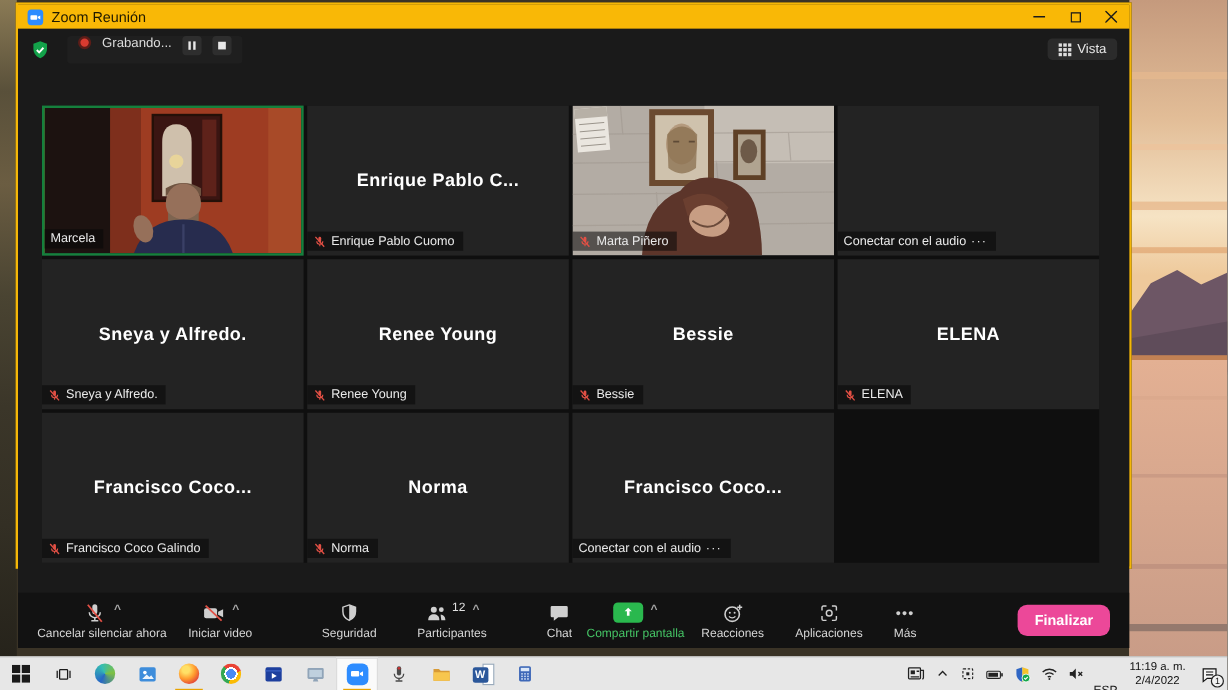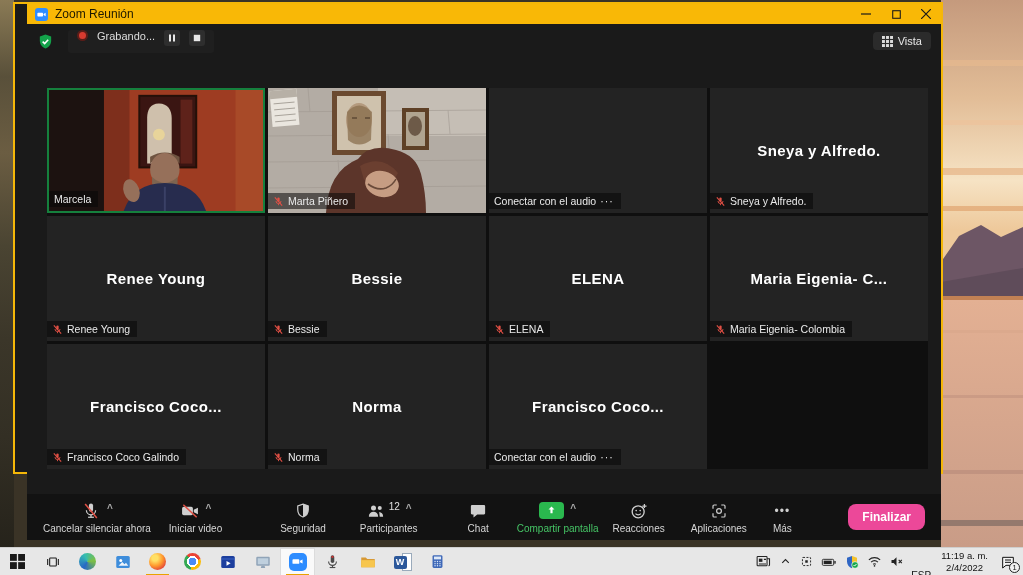--- a/index.html
+++ b/index.html
@@ -6,21 +6,21 @@
   html,body { width:1023px; height:575px; overflow:hidden; font-family:"Liberation Sans", sans-serif; }
   .desktop { position:relative; width:1023px; height:575px; background:#3a3326; overflow:hidden; }
 
   
   .wp-left { position:absolute; left:0; top:0; width:14px; height:547px;
     background:linear-gradient(180deg,#8a7a55 0%,#59503a 14%,#6b5d42 28%,#4a4432 45%,#3b3629 62%,#332f24 80%,#26231b 100%); }
   .wp-right { position:absolute; left:941px; top:0; width:82px; height:547px; }
 
   
   .zoom-window { position:absolute; left:13px; top:2px; width:930px; height:472px;
-    border:2px solid #f5b708; background:#1a1a1a;padding-left:12px; }
+    border:2px solid #f5b708; background:#1a1a1a; }
   .titlebar { height:20px; background:#f9b806; display:flex; align-items:center; padding:0 0 0 8px; }
   .tb-appicon { width:13px; height:13px; border-radius:3px; background:#2d8cff; display:flex; align-items:center; justify-content:center; margin-right:7px; }
   .tb-title { font-size:12px; color:#201a00; }
   .win-controls { margin-left:auto; display:flex; height:100%; }
   .win-btn { width:30px; height:100%; display:flex; align-items:center; justify-content:center; }
 
   .zoom-body { position:relative; height:516px; background:#1a1a1a; }
 
   
   .meeting-topbar { position:absolute; top:0; left:0; right:0; height:34px; display:flex; align-items:center; padding:0 10px; }
@@ -50,21 +50,21 @@
   .tlabel { font-size:10px; color:#d6d6d6; margin-top:2px; white-space:nowrap; }
   .tlabel.green { color:#45c465; }
   .chev { font-size:10px; color:#a8a8a8; font-weight:bold; line-height:1; transform:translateY(-2px); }
   .pcount { font-size:10px; color:#e0e0e0; transform:translateY(-4px); margin-left:-3px; }
   .share-ic { width:25px; height:17px; background:#2ab84e; border-radius:4px; display:flex; align-items:center; justify-content:center; }
   .greysq { width:16px; height:16px; border-radius:4px; background:#787878; display:flex; align-items:center; justify-content:center; }
   .more-dots { font-size:12px; color:#cfcfcf; letter-spacing:1px; }
   .end-btn { margin-left:auto; margin-right:4px; background:#ec4899; color:#ffffff; font-size:12px; font-weight:bold;
     border:none; border-radius:8px; padding:6px 14px; }
   .mm1{margin-right:18px}.mm2{margin-right:58px}.mm3{margin-right:34px}.mm4{margin-right:50px}
-  .mm5{margin-right:28px}.mm6{margin-right:14px}.mm7{margin-right:12px}.mm8{margin-right:26px}.mm9{margin-right:26px}
+  .mm5{margin-right:12px}.mm6{margin-right:14px}.mm7{margin-right:12px}.mm8{margin-right:26px}.mm9{margin-right:26px}
 
   
   .taskbar { position:absolute; left:0; right:0; bottom:0; height:28px; background:#e7e7e7;
     display:flex; align-items:center; border-top:1px solid #cfcfcf; z-index:10; }
   .tb-ic { width:35px; height:28px; display:flex; align-items:center; justify-content:center; position:relative; }
   .tb-ic.active-app { background:#fafafa; box-shadow:inset 0 0 0 1px #dcdcdc; }
   .tb-underline { position:absolute; bottom:0; left:6px; width:23px; height:2px; background:#e8a300; }
   .circle-ic { width:17px; height:17px; border-radius:50%; }
   .edge-c { background:conic-gradient(from 210deg,#2767c6,#35bdb2 35%,#7ec043 65%,#2767c6); }
   .ff-c { background:radial-gradient(circle at 35% 30%,#ffe066 0 18%,#ff9a2e 48%,#e0403a 80%,#b5307a 100%); }
@@ -204,20 +204,32 @@
             <path d="M76 125q10-29 42-29t42 29z" fill="#272c4e"></path>
             <line x1="118" y1="100" x2="118" y2="125" stroke="#3a4066" stroke-width="2"></line>
             <ellipse cx="84" cy="104" rx="8" ry="12" fill="#96705a" transform="rotate(-18 84 104)"></ellipse>
           </svg>
           <div class="center-name"></div>
           <div class="name-tag">
             <span>Marcela</span>
           </div>
         </div>
 
+        <div class="tile">
+          <div class="center-name">Enrique Pablo C...</div>
+          <div class="name-tag">
+            <svg width="11" height="11" viewBox="0 0 24 24">
+                <rect x="9.5" y="3" width="5" height="10" rx="2.5" fill="#e25045"></rect>
+                <path d="M6.5 11a5.5 5.5 0 0 0 11 0" fill="none" stroke="#e25045" stroke-width="2"></path>
+                <line x1="12" y1="16.5" x2="12" y2="20" stroke="#e25045" stroke-width="2"></line>
+                <line x1="4" y1="3" x2="20" y2="21" stroke="#e25045" stroke-width="2.4"></line>
+              </svg>
+            <span>Enrique Pablo Cuomo</span>
+          </div>
+        </div>
 
         <div class="tile">
           <svg class="scene" viewBox="0 0 218 125" preserveAspectRatio="none">
             <rect width="218" height="125" fill="#b3aca4"></rect>
             <rect x="110" width="108" height="48" fill="#cfc8bf" opacity=".65"></rect>
             <g stroke="#a09890" stroke-width="1" opacity=".6">
               <line x1="0" y1="24" x2="218" y2="22"></line>
                 <line x1="0" y1="48" x2="218" y2="46"></line>
               <line x1="0" y1="74" x2="218" y2="72"></line>
                 <line x1="0" y1="100" x2="218" y2="98"></line>
@@ -314,32 +326,20 @@
             <svg width="11" height="11" viewBox="0 0 24 24">
                 <rect x="9.5" y="3" width="5" height="10" rx="2.5" fill="#e25045"></rect>
                 <path d="M6.5 11a5.5 5.5 0 0 0 11 0" fill="none" stroke="#e25045" stroke-width="2"></path>
                 <line x1="12" y1="16.5" x2="12" y2="20" stroke="#e25045" stroke-width="2"></line>
                 <line x1="4" y1="3" x2="20" y2="21" stroke="#e25045" stroke-width="2.4"></line>
               </svg>
             <span>ELENA</span>
           </div>
         </div>
 
-        <div class="tile">
-          <div class="center-name">Maria Eigenia- C...</div>
-          <div class="name-tag">
-            <svg width="11" height="11" viewBox="0 0 24 24">
-                <rect x="9.5" y="3" width="5" height="10" rx="2.5" fill="#e25045"></rect>
-                <path d="M6.5 11a5.5 5.5 0 0 0 11 0" fill="none" stroke="#e25045" stroke-width="2"></path>
-                <line x1="12" y1="16.5" x2="12" y2="20" stroke="#e25045" stroke-width="2"></line>
-                <line x1="4" y1="3" x2="20" y2="21" stroke="#e25045" stroke-width="2.4"></line>
-              </svg>
-            <span>Maria Eigenia- Colombia</span>
-          </div>
-        </div>
 
         <div class="tile">
           <div class="center-name">Francisco Coco...</div>
           <div class="name-tag">
             <svg width="11" height="11" viewBox="0 0 24 24">
                 <rect x="9.5" y="3" width="5" height="10" rx="2.5" fill="#e25045"></rect>
                 <path d="M6.5 11a5.5 5.5 0 0 0 11 0" fill="none" stroke="#e25045" stroke-width="2"></path>
                 <line x1="12" y1="16.5" x2="12" y2="20" stroke="#e25045" stroke-width="2"></line>
                 <line x1="4" y1="3" x2="20" y2="21" stroke="#e25045" stroke-width="2.4"></line>
               </svg>

